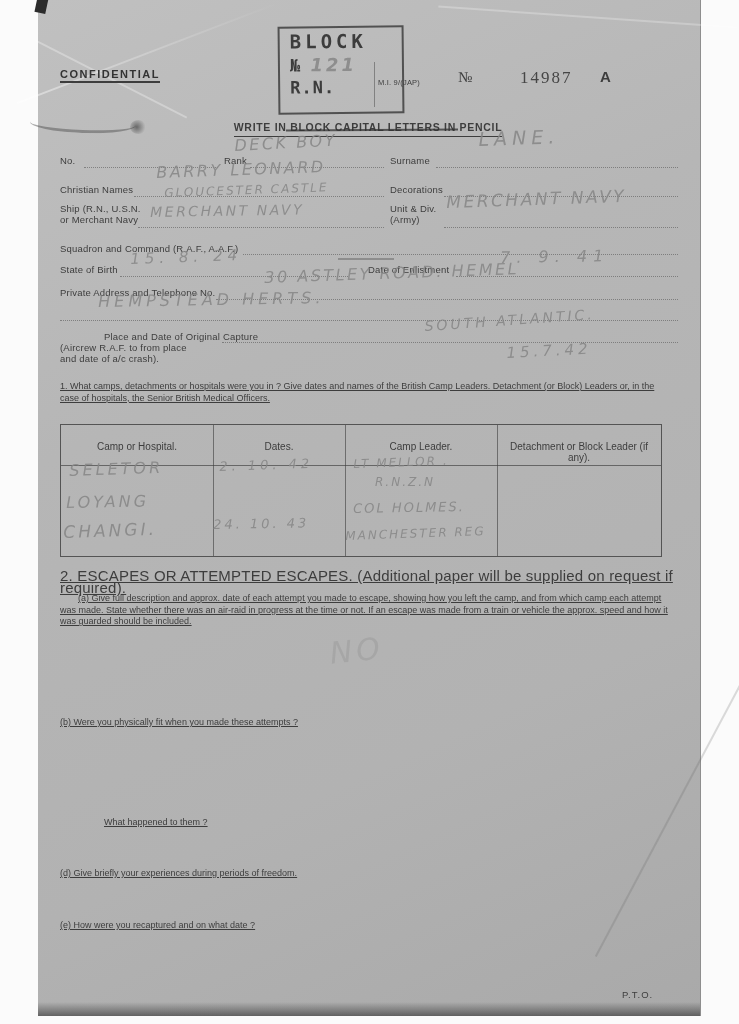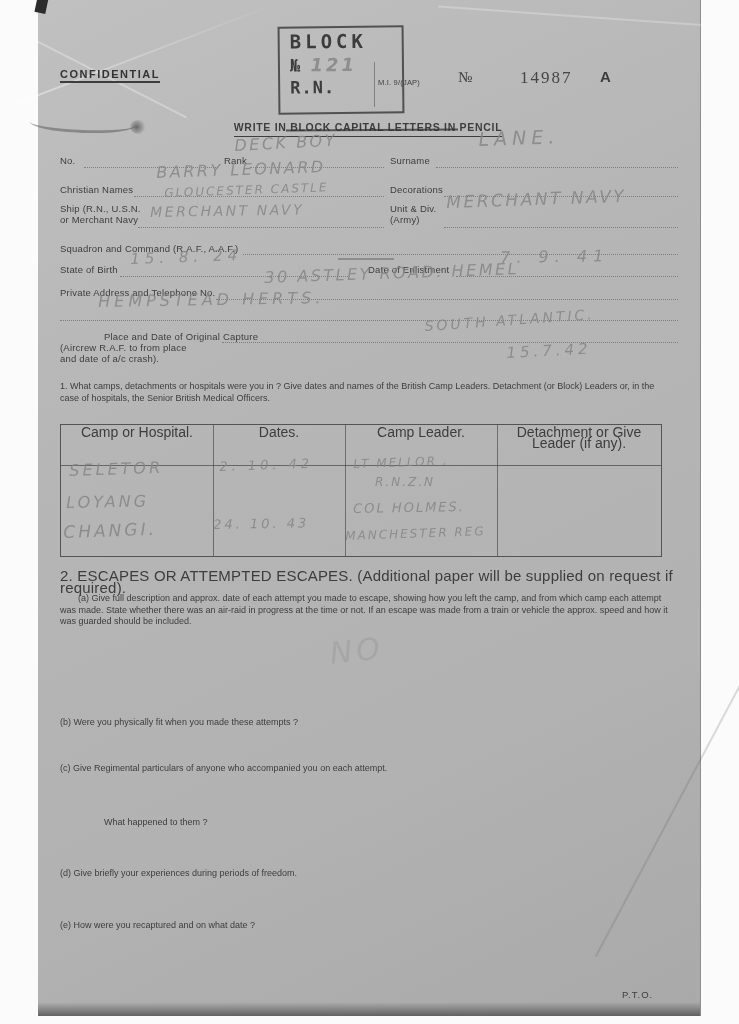--- a/index.html
+++ b/index.html
@@ -4,32 +4,32 @@
 <style>
   html,body{margin:0;padding:0;background:#fafafa;}
   .scene{position:relative;width:739px;height:1024px;background:#fbfbfb;overflow:hidden;
          font-family:"Liberation Sans",sans-serif;}
   .paper{position:absolute;left:38px;top:0;width:662px;height:1016px;
          background:linear-gradient(155deg,#c0c0c0 0%,#b6b6b6 35%,#b2b2b2 70%,#a9a9a9 100%);
          border-right:1px solid #8e8e8e;}
   .paper::after{content:"";position:absolute;left:0;right:0;bottom:0;height:14px;
          background:linear-gradient(to bottom,rgba(0,0,0,0),rgba(35,35,35,.55));}
   .lbl{position:absolute;font-size:9.5px;color:#3d3d3d;white-space:nowrap;letter-spacing:.2px;}
-  .q{position:absolute;font-size:9px;color:#3d3d3d;line-height:11.5px;}
+  .q{position:absolute;font-size:9px;color:#3d3d3d;line-height:11.5px;text-decoration:underline;}
   .fline{position:absolute;height:1px;border-bottom:1px dotted rgba(80,80,80,.55);}
   .hw{position:absolute;font-family:"DejaVu Sans",sans-serif;font-style:italic;
       color:#868686;letter-spacing:2.5px;white-space:nowrap;opacity:.85;
       transform-origin:left top;}
   .stamp{position:absolute;left:240px;top:26px;width:126px;height:88px;
       border:2.5px solid rgba(45,45,45,.75);transform:rotate(-.6deg);
       padding:2px 0 0 10px;box-sizing:border-box;color:rgba(38,38,38,.85);
       font-family:"DejaVu Sans Mono",monospace;font-weight:bold;}
   .crease{position:absolute;pointer-events:none;}
   .vdiv{position:absolute;top:0;bottom:0;width:1px;background:rgba(70,70,70,.65);}
-  .thead{position:absolute;top:2px;font-size:14px;color:#3d3d3d;text-align:center;line-height:11px;}
+  .thead{position:absolute;top:16px;font-size:10px;color:#3d3d3d;text-align:center;line-height:11px;}
 </style>
 </head>
 <body>
 
 <div class="scene">
  <div class="paper">
 
   <div class="crease" style="left:-30px;top:52px;width:280px;height:2px;background:linear-gradient(to right,rgba(255,255,255,.45),rgba(255,255,255,0));transform:rotate(-21deg);"></div>
   <div class="crease" style="left:-12px;top:78px;width:170px;height:2px;background:rgba(255,255,255,.3);transform:rotate(27deg);"></div>
   <div class="crease" style="left:400px;top:16px;width:300px;height:2px;background:rgba(255,255,255,.25);transform:rotate(4deg);"></div>
@@ -112,38 +112,37 @@
   <div class="q" style="left:22px;top:381px;width:614px;">1.  What camps, detachments or hospitals were you in ?  Give dates and names of the British Camp Leaders.  Detachment (or Block) Leaders or, in the case of hospitals, the Senior British Medical Officers.</div>
 
   <div style="position:absolute;left:22px;top:424px;width:600px;height:131px;border:1.5px solid rgba(60,60,60,.8);">
     <div class="vdiv" style="left:152px;"></div>
     <div class="vdiv" style="left:284px;"></div>
     <div class="vdiv" style="left:436px;"></div>
     <div class="crease" style="left:0;top:40px;width:100%;height:1px;background:rgba(60,60,60,.65);"></div>
     <div class="thead" style="left:0;width:152px;">Camp or Hospital.</div>
     <div class="thead" style="left:152px;width:132px;">Dates.</div>
     <div class="thead" style="left:284px;width:152px;">Camp Leader.</div>
-    <div class="thead" style="left:441px;width:154px;">Detachment or Give Leader (if any).</div>
+    <div class="thead" style="left:441px;width:154px;">Detachment or Block Leader (if any).</div>
 
     <span class="hw" style="left:8px;top:36px;font-size:16px;letter-spacing:3px;transform:rotate(-2deg);">SELETOR</span>
     <span class="hw" style="left:5px;top:68px;font-size:16px;letter-spacing:3px;transform:rotate(-1deg);">LOYANG</span>
     <span class="hw" style="left:2px;top:97px;font-size:17px;letter-spacing:3px;transform:rotate(-2deg);">CHANGI.</span>
     <span class="hw" style="left:158px;top:34px;font-size:13px;letter-spacing:4px;transform:rotate(-2deg);">2. 10. 42</span>
     <span class="hw" style="left:152px;top:92px;font-size:13px;letter-spacing:3px;transform:rotate(-1deg);">24. 10. 43</span>
     <span class="hw" style="left:292px;top:32px;font-size:12px;letter-spacing:2px;transform:rotate(-2deg);">LT MELLOR .</span>
     <span class="hw" style="left:314px;top:50px;font-size:12px;letter-spacing:2px;">R.N.Z.N</span>
     <span class="hw" style="left:292px;top:76px;font-size:13px;letter-spacing:2px;transform:rotate(-1deg);">COL HOLMES.</span>
     <span class="hw" style="left:284px;top:104px;font-size:12px;letter-spacing:2px;transform:rotate(-2deg);">MANCHESTER REG</span>
   </div>
 
   <div class="q" style="left:22px;top:570px;width:616px;font-size:15px;letter-spacing:.2px;">2.  ESCAPES OR ATTEMPTED ESCAPES.  (Additional paper will be supplied on request if required).</div>
   <div class="q" style="left:22px;top:593px;width:616px;text-indent:18px;">(a)  Give full description and approx. date of each attempt you made to escape, showing how you left the camp, and from which camp each attempt was made.  State whether there was an air-raid in progress at the time or not.  If an escape was made from a train or vehicle the approx. speed and how it was guarded should be included.</div>
   <span class="hw" style="left:290px;top:636px;font-size:30px;letter-spacing:4px;opacity:.28;transform:rotate(-6deg);">NO</span>
 
   <div class="q" style="left:22px;top:717px;width:600px;">(b)  Were you physically fit when you made these attempts ?</div>
-  <div class="q" style="left:22px;top:763px;width:600px;">(c)  Give Regimental particulars of anyone who accompanied you on each attempt.</div>
   <div class="q" style="left:66px;top:817px;width:500px;">What happened to them ?</div>
   <div class="q" style="left:22px;top:868px;width:600px;">(d)  Give briefly your experiences during periods of freedom.</div>
   <div class="q" style="left:22px;top:920px;width:600px;">(e)  How were you recaptured and on what date ?</div>
 
   <span class="lbl" style="left:584px;top:989px;font-size:9.5px;font-weight:normal;letter-spacing:1px;">P.T.O.</span>
  </div>
 </div>
 
 </body></html>

